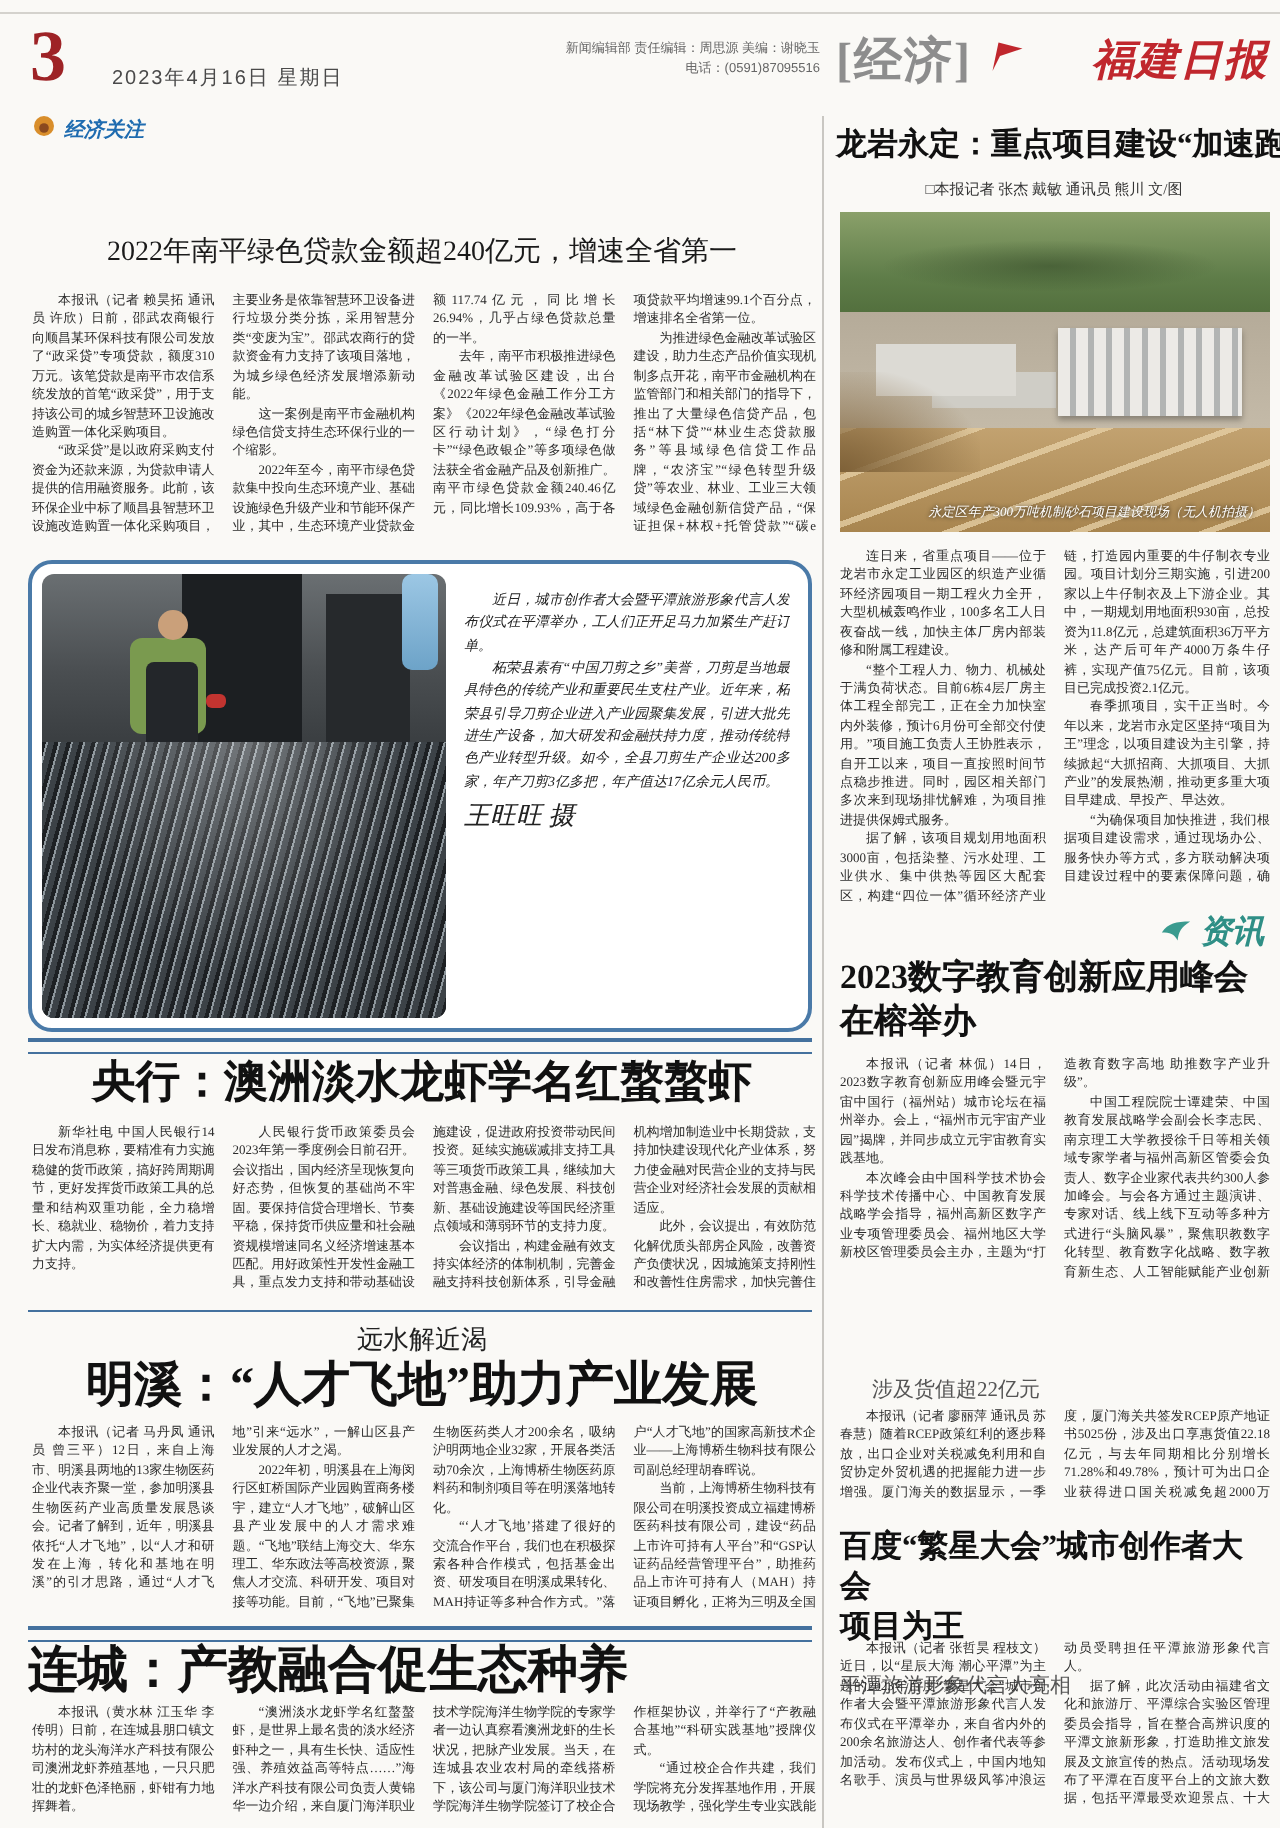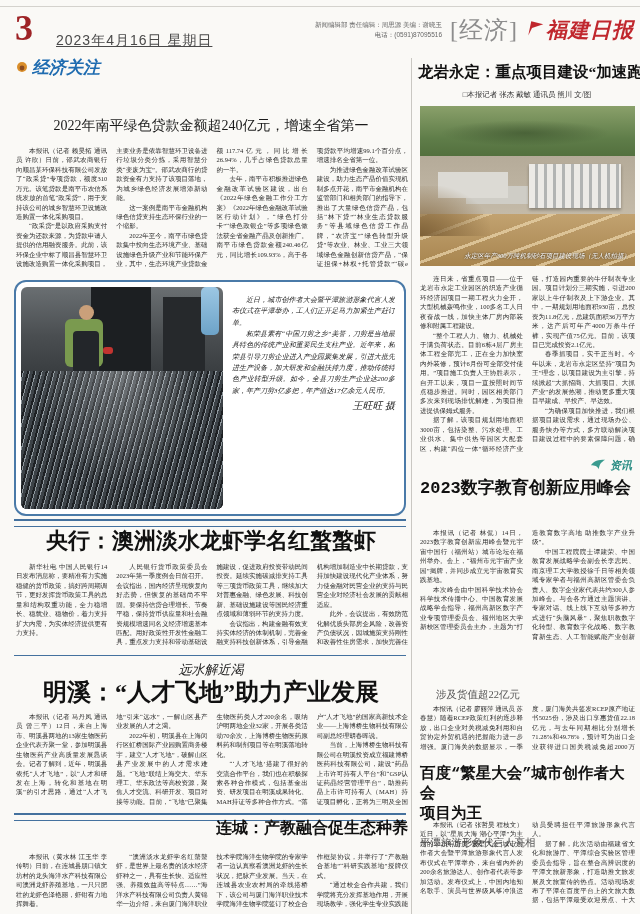--- a/index.html
+++ b/index.html
@@ -1,29 +1,29 @@
 <!DOCTYPE html>
 <html><head>
 <meta charset="utf-8">
 <style>
   html,body{margin:0;padding:0;}
   body{width:640px;height:914px;background:#f4f2ee;font-family:"Liberation Serif","DejaVu Serif",serif;color:#2b2b2b;}
   #page{position:relative;width:640px;height:914px;background:#faf9f6;overflow:hidden;}
   .hairline-top{position:absolute;left:0;top:6px;width:640px;height:1px;background:#d4d2cd;}
   
   .pagenum{position:absolute;left:15px;top:10px;font-size:36px;font-weight:bold;color:#9e2326;line-height:1;}
-  .date{position:absolute;left:56px;top:32px;font-size:14px;color:#4a4a4a;letter-spacing:1px;font-family:"Liberation Sans",sans-serif;text-decoration:underline;}
+  .date{position:absolute;left:56px;top:32px;font-size:10px;color:#4a4a4a;letter-spacing:1px;font-family:"Liberation Sans",sans-serif;}
   .head-right{position:absolute;right:6px;top:14px;display:flex;align-items:center;gap:8px;}
   .edition{font-size:6.5px;color:#666;text-align:right;line-height:1.5;font-family:"Liberation Sans",sans-serif;}
-  .section-bracket{font-size:24px;font-weight:normal;color:#8d8d8d;letter-spacing:1px;}
+  .section-bracket{font-size:24px;font-weight:bold;color:#8d8d8d;letter-spacing:1px;}
   .masthead{display:flex;align-items:center;gap:2px;}
-  .masthead-text{font-size:21px;font-weight:bold;color:#c0272d;font-style:italic;letter-spacing:1px;}
+  .masthead-text{font-size:21px;font-weight:bold;color:#c0272d;font-style:italic;letter-spacing:1px;margin-left:32px;}
   
   .focus-badge{position:absolute;left:16px;top:56px;display:flex;align-items:center;gap:4px;}
-  .focus-label{font-size:17px;font-weight:bold;font-style:italic;color:#1f6cb0;}
+  .focus-label{font-size:10px;font-weight:bold;font-style:italic;color:#1f6cb0;}
   .lead-title{position:absolute;left:14px;top:76px;width:394px;text-align:center;font-size:23px;font-weight:900;color:#111;white-space:nowrap;letter-spacing:.5px;}
   .lead-subtitle{position:absolute;left:14px;top:117px;width:394px;text-align:center;font-size:14px;color:#1a1a1a;}
   .body-cols{column-gap:9px;font-size:6.5px;line-height:1.45;text-align:justify;overflow:hidden;position:absolute;}
   .body-cols p{margin:0;text-indent:2em;}
   .cols4{column-count:4;}
   .cols2{column-count:2;}
   .lead-body{left:16px;top:146px;width:392px;height:130px;}
   
   .photo-frame{position:absolute;left:14px;top:280px;width:392px;height:236px;border:2px solid #4a7aa8;border-radius:12px;background:#fff;box-sizing:border-box;padding:5px;display:flex;}
   .worker-photo{position:relative;width:202px;height:222px;border-radius:6px;overflow:hidden;background:linear-gradient(180deg,#6a6f72 0%,#4a4e51 22%,#33373a 45%,#24282b 100%);flex:none;}
@@ -34,51 +34,51 @@
   .wp-apron{position:absolute;left:52px;top:44px;width:26px;height:55px;background:#23262a;border-radius:4px;}
   .wp-glove{position:absolute;left:82px;top:60px;width:10px;height:7px;border-radius:3px;background:#c23430;}
   .wp-bottle{position:absolute;right:4px;top:0;width:18px;height:48px;border-radius:5px;background:linear-gradient(180deg,#9cc7e4,#6da3c8);}
   .wp-metal{position:absolute;left:0;bottom:0;width:100%;height:138px;background:
     radial-gradient(ellipse at 50% 0%,rgba(255,255,255,.28),transparent 60%),
     repeating-linear-gradient(105deg,#1d2023 0 2px,#8d969c 2px 3px,#3c4247 3px 6px),
     repeating-linear-gradient(75deg,rgba(225,229,232,.22) 0 1px,transparent 1px 5px),#2a2e31;}
   .caption-box{flex:1;padding:8px 4px 2px 9px;display:flex;flex-direction:column;}
   .caption-text{font-size:7px;line-height:1.62;font-style:italic;text-align:justify;color:#222;overflow:hidden;}
   .caption-text p{margin:0;text-indent:2em;}
-  .caption-credit{margin-top:2px;font-size:10px;font-style:italic;text-align:right;color:#222;}
+  .caption-credit{margin-top:2px;font-size:13px;font-style:italic;text-align:left;color:#222;}
   
   .rule-double{position:absolute;left:14px;width:392px;height:5px;border-top:2px solid #44719e;border-bottom:1px solid #44719e;}
   .rule-single{position:absolute;left:14px;width:392px;height:1px;background:#44719e;}
   .r1{top:519px;} .r2{top:655px;} .r3{top:813px;}
   .cb-title{position:absolute;left:14px;top:526px;width:394px;text-align:center;font-size:22px;font-weight:900;color:#111;}
   .cb-body{left:16px;top:562px;width:392px;height:90px;}
-  .mx-kicker{position:absolute;left:14px;top:661px;width:394px;text-align:center;font-size:13px;color:#222;font-style:italic;}
+  .mx-kicker{position:absolute;left:14px;top:661px;width:394px;text-align:center;font-size:13px;color:#222;}
   .mx-title{position:absolute;left:14px;top:676px;width:394px;text-align:center;font-size:24px;font-weight:900;color:#111;white-space:nowrap;}
   .mx-body{left:16px;top:712px;width:392px;height:98px;}
-  .lc-title{position:absolute;left:14px;top:818px;width:394px;text-align:right;font-size:16px;font-weight:900;color:#111;}
+  .lc-title{position:absolute;left:14px;top:818px;width:394px;text-align:left;font-size:25px;font-weight:900;color:#111;}
   .lc-body{left:16px;top:852px;width:392px;height:60px;}
   
   .v-divider{position:absolute;left:411px;top:58px;width:1px;height:856px;background:#c9c7c2;}
   .ly-title{position:absolute;left:418px;top:62px;width:218px;text-align:center;font-size:15.5px;font-weight:900;color:#111;white-space:nowrap;}
   .ly-byline{position:absolute;left:418px;top:90px;width:218px;text-align:center;font-size:7.5px;color:#333;}
   .aerial-photo{position:absolute;left:420px;top:106px;width:215px;height:160px;overflow:hidden;background:#beb4a4;}
   .ap-hills{position:absolute;left:0;top:0;width:100%;height:50px;background:linear-gradient(180deg,#8aa06a,#5f7d49 65%,#53703e);}
   .ap-hill-shadow{position:absolute;left:20px;top:14px;width:170px;height:26px;border-radius:50%;background:radial-gradient(ellipse,rgba(40,60,30,.45),transparent 70%);}
   .ap-plant{position:absolute;left:0;top:50px;width:100%;height:62px;background:linear-gradient(180deg,#b5ab99,#c5bba9);}
   .ap-silos{position:absolute;right:14px;top:58px;width:92px;height:44px;background:repeating-linear-gradient(90deg,#eceae6 0 6px,#b2b4b3 6px 9px);box-shadow:0 2px 3px rgba(0,0,0,.3);}
   .ap-building{position:absolute;left:18px;top:66px;width:70px;height:26px;background:#dcdad4;box-shadow:24px 10px 0 -4px #cfcdc6;}
   .ap-earth{position:absolute;left:0;bottom:0;width:100%;height:52px;background:
     repeating-linear-gradient(160deg,rgba(232,210,168,.75) 0 3px,transparent 3px 22px),
     linear-gradient(180deg,#c2a270,#a8854f);}
   .ap-dark-earth{position:absolute;left:0;bottom:30px;width:70px;height:50px;background:radial-gradient(ellipse at 0 100%,#7e6138,transparent 75%);}
   .ap-caption{position:absolute;right:5px;bottom:5px;font-size:6.5px;color:#fff;text-shadow:0 0 2px rgba(0,0,0,.9);font-style:italic;}
   .ly-body{left:420px;top:274px;width:215px;height:180px;}
   .info-badge{position:absolute;right:8px;top:456px;display:flex;align-items:center;gap:4px;}
-  .info-label{font-size:11px;font-weight:bold;font-style:italic;color:#2f8f86;}
-  .sub-title{position:absolute;left:420px;width:216px;font-size:17px;font-weight:900;color:#111;line-height:1.3;font-family:Liberation Mono, monospace;}
+  .info-label{font-size:16px;font-weight:bold;font-style:italic;color:#2f8f86;}
+  .sub-title{position:absolute;left:420px;width:216px;font-size:17px;font-weight:900;color:#111;line-height:1.3;}
   .st-summit{top:478px;}
   .st-customs{top:646px;font-size:15.5px;}
   .st-baidu{top:764px;font-size:15.5px;}
   .sub-deck{position:absolute;left:420px;width:216px;font-size:10.5px;color:#555;}
   .sd-customs{top:688px;margin-left:16px;} .sd-baidu{top:804px;margin-top:32px;}
   .summit-body{left:420px;top:528px;width:215px;height:114px;}
   .customs-body{left:420px;top:704px;width:215px;height:56px;}
   .baidu-body{left:420px;top:820px;width:215px;height:94px;}
 </style>
 </head>
@@ -190,20 +190,21 @@
 
   <div class="info-badge">
     <span><svg width="16" height="11" viewBox="0 0 20 14">
           <path d="M1 8 C5 2 10 1 19 1 C13 5 12 7 11 13 C9 9 6 8 1 8 Z" fill="#3a9b8f"></path>
         </svg></span>
     <span class="info-label">资讯</span>
   </div>
 
   <div class="sub-title st-summit">
     <div>2023数字教育创新应用峰会</div>
+    <div>在榕举办</div>
   </div>
   <div class="body-cols cols2 summit-body">
       <p>本报讯（记者 林侃）14日，2023数字教育创新应用峰会暨元宇宙中国行（福州站）城市论坛在福州举办。会上，“福州市元宇宙产业园”揭牌，并同步成立元宇宙教育实践基地。</p>
       <p>本次峰会由中国科学技术协会科学技术传播中心、中国教育发展战略学会指导，福州高新区数字产业专项管理委员会、福州地区大学新校区管理委员会主办，主题为“打造教育数字高地 助推数字产业升级”。</p>
       <p>中国工程院院士谭建荣、中国教育发展战略学会副会长李志民、南京理工大学教授徐千日等相关领域专家学者与福州高新区管委会负责人、数字企业家代表共约300人参加峰会。与会各方通过主题演讲、专家对话、线上线下互动等多种方式进行“头脑风暴”，聚焦职教数字化转型、教育数字化战略、数字教育新生态、人工智能赋能产业创新等数字技术和教育发展的话题，积极探讨元宇宙等前沿技术驱动教育高质量发展的新路径，共同拓展福州数字产业发展的新思路，助推产教融合赋能区域数字经济产业升级。</p>
     </div>
 
   <div class="sub-title st-customs">
   </div>
   <div class="sub-deck sd-customs">涉及货值超22亿元</div>

